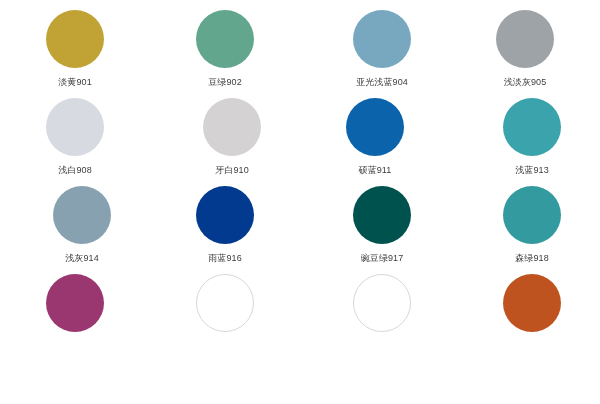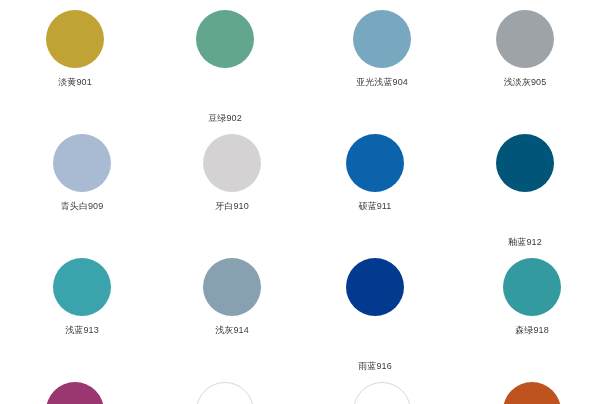--- a/index.html
+++ b/index.html
@@ -44,21 +44,21 @@
     margin-top: 9px;
     font-size: 9px;
     line-height: 11px;
     color: #3c3c3c;
     white-space: nowrap;
     letter-spacing: 0.1px;
     text-align: center;
   }
   
   .col-1 { transform: translateX(0px); }
-  .col-2 { transform: translateX(0px); gap: 36px; }
+  .col-2 { transform: translateX(0px); }
   .col-3 { transform: translateX(7px); }
   .col-4 { transform: translateX(7px); }
 </style>
 </head>
 <body>
 
 <div id="swatch-grid" style="background: rgb(255, 255, 255); grid-template-columns: repeat(4, 1fr); grid-template-rows: repeat(5, 1fr);">
     <div class="swatch-cell col-1">
       <div class="swatch-circle" style="background: rgb(192, 163, 52);"></div>
       <div class="swatch-label" style="color: rgb(60, 60, 60);">淡黄901</div>
@@ -68,47 +68,47 @@
       <div class="swatch-label" style="color: rgb(60, 60, 60);">豆绿902</div>
     </div>
     <div class="swatch-cell col-4">
       <div class="swatch-circle" style="background: rgb(119, 168, 192);"></div>
       <div class="swatch-label" style="color: rgb(60, 60, 60);">亚光浅蓝904</div>
     </div>
     <div class="swatch-cell col-1">
       <div class="swatch-circle" style="background: rgb(158, 163, 168);"></div>
       <div class="swatch-label" style="color: rgb(60, 60, 60);">浅淡灰905</div>
     </div>
-    <div class="swatch-cell col-3">
-      <div class="swatch-circle" style="background: rgb(169, 187, 210);"></div>
-      <div class="swatch-label" style="color: rgb(60, 60, 60);">青头白909</div>
+    <div class="swatch-cell col-2">
+      <div class="swatch-circle" style="background: rgb(215, 218, 225);"></div>
+      <div class="swatch-label" style="color: rgb(60, 60, 60);">浅白908</div>
     </div>
     <div class="swatch-cell col-4">
       <div class="swatch-circle" style="background: rgb(213, 210, 211);"></div>
       <div class="swatch-label" style="color: rgb(60, 60, 60);">牙白910</div>
     </div>
     <div class="swatch-cell col-1">
       <div class="swatch-circle" style="background: rgb(11, 99, 172);"></div>
       <div class="swatch-label" style="color: rgb(60, 60, 60);">硕蓝911</div>
-    </div>
-    <div class="swatch-cell col-2">
-      <div class="swatch-circle" style="background: rgb(0, 85, 121);"></div>
-      <div class="swatch-label" style="color: rgb(60, 60, 60);">釉蓝912</div>
     </div>
     <div class="swatch-cell col-3">
       <div class="swatch-circle" style="background: rgb(59, 163, 171);"></div>
       <div class="swatch-label" style="color: rgb(60, 60, 60);">浅蓝913</div>
     </div>
     <div class="swatch-cell col-4">
       <div class="swatch-circle" style="background: rgb(135, 161, 177);"></div>
       <div class="swatch-label" style="color: rgb(60, 60, 60); text-align: right;">浅灰914</div>
     </div>
     <div class="swatch-cell col-2">
       <div class="swatch-circle" style="background: rgb(1, 58, 142);"></div>
       <div class="swatch-label" style="color: rgb(60, 60, 60);">雨蓝916</div>
+    </div>
+    <div class="swatch-cell col-3">
+      <div class="swatch-circle" style="background: rgb(0, 82, 79);"></div>
+      <div class="swatch-label" style="color: rgb(60, 60, 60);">豌豆绿917</div>
     </div>
     <div class="swatch-cell col-4">
       <div class="swatch-circle" style="background: rgb(51, 154, 160);"></div>
       <div class="swatch-label" style="color: rgb(60, 60, 60);">森绿918</div>
     </div>
     <div class="swatch-cell col-1">
       <div class="swatch-circle" style="background: rgb(154, 54, 112);"></div>
     </div>
     <div class="swatch-cell col-2">
       <div class="swatch-circle outlined" style="background: rgb(255, 255, 255); border-color: rgb(216, 216, 216);"></div>

